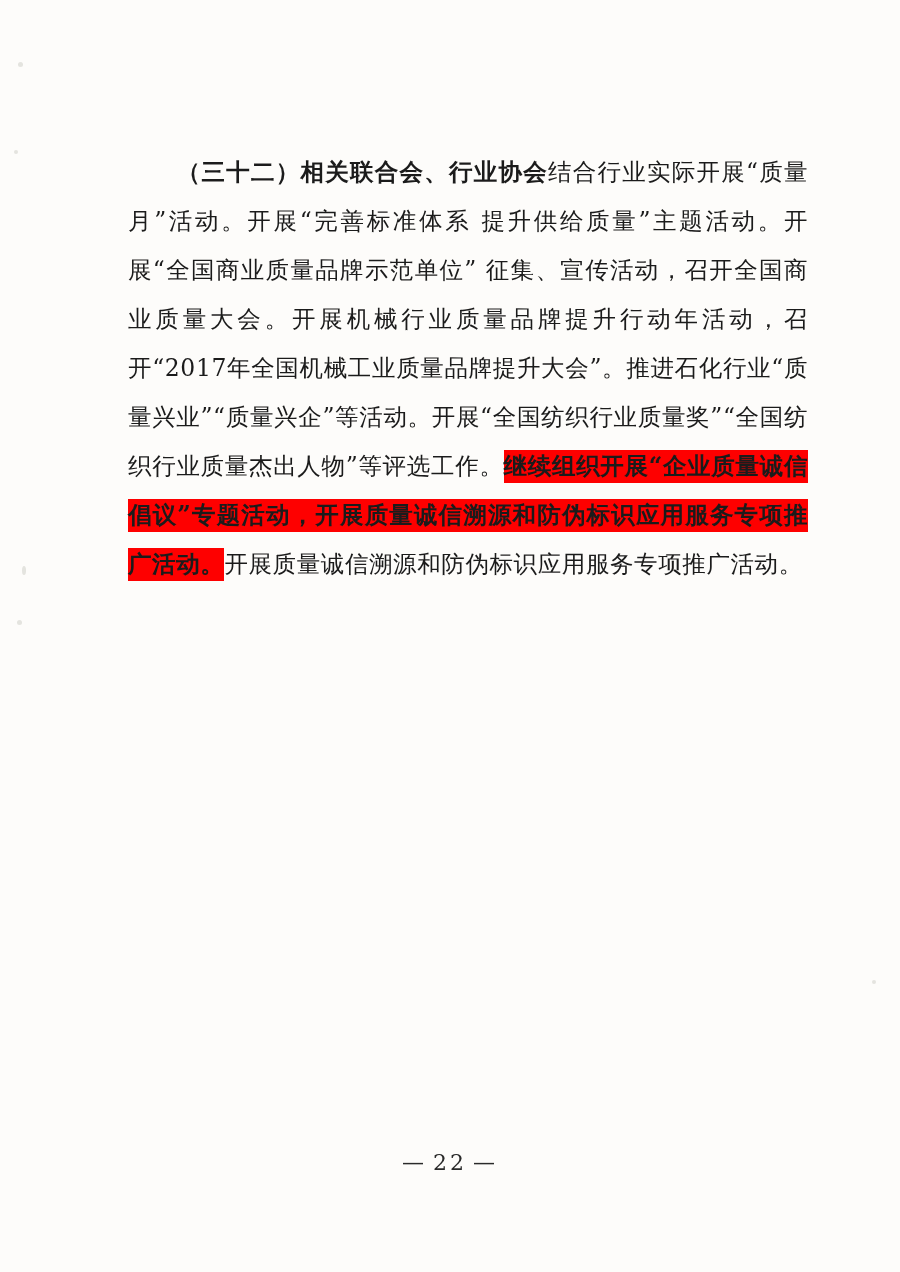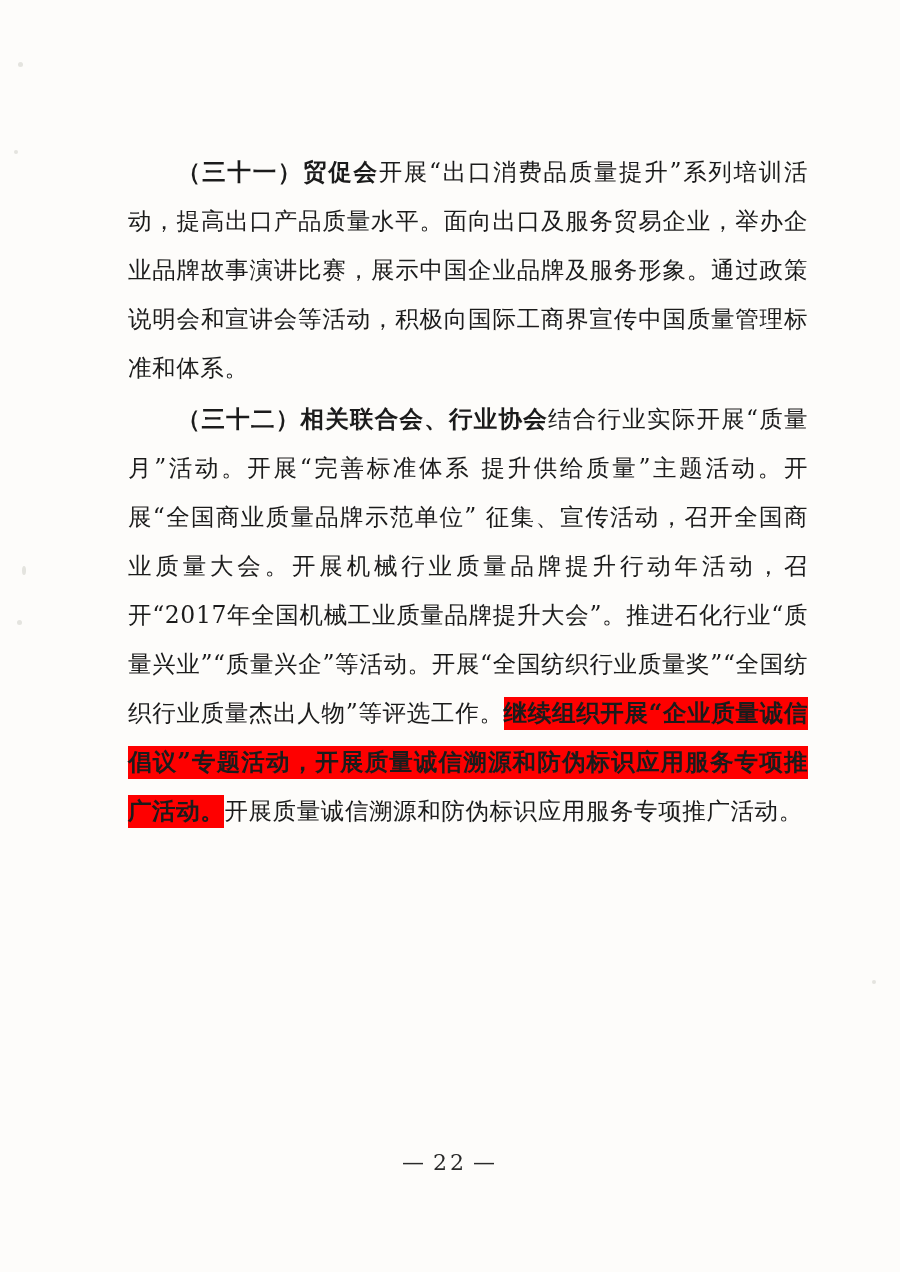--- a/index.html
+++ b/index.html
@@ -82,23 +82,20 @@
 <div class="page">
 
   <span class="speck" style="left:18px;top:62px;width:5px;height:5px;"></span>
   <span class="speck" style="left:14px;top:150px;width:4px;height:4px;"></span>
   <span class="speck" style="left:22px;top:566px;width:4px;height:9px;"></span>
   <span class="speck" style="left:17px;top:620px;width:5px;height:5px;"></span>
   <span class="speck" style="left:872px;top:980px;width:4px;height:4px;"></span>
 
   <div class="content">
 
-    <p class="para">
-      <span class="indent"></span><span class="bold">（三十一）贸促会</span><span>开展“出口消费品质量提升”系列培训活动，提高出口产品质量水平。面向出口及服务贸易企业，举办企业品牌故事演讲比赛，展示中国企业品牌及服务形象。通过政策说明会和宣讲会等活动，积极向国际工商界宣传中国质量管理标准和体系。</span>
-    </p>
 
     <p class="para">
       <span class="indent"></span><span class="bold">（三十二）相关联合会、行业协会</span><span>结合行业实际开展“质量月”活动。开展“完善标准体系 提升供给质量”主题活动。开展“全国商业质量品牌示范单位” 征集、宣传活动，召开全国商业质量大会。开展机械行业质量品牌提升行动年活动，召开“2017年全国机械工业质量品牌提升大会”。推进石化行业“质量兴业”“质量兴企”等活动。开展“全国纺织行业质量奖”“全国纺织行业质量杰出人物”等评选工作。</span><span class="hl">继续组织开展“企业质量诚信倡议”专题活动，开展质量诚信溯源和防伪标识应用服务专项推广活动。</span><span>开展质量诚信溯源和防伪标识应用服务专项推广活动。</span>
     </p>
 
   </div>
 
   <div class="footer">
     <span>—</span><span class="pagenum">22</span><span>—</span>
   </div>

